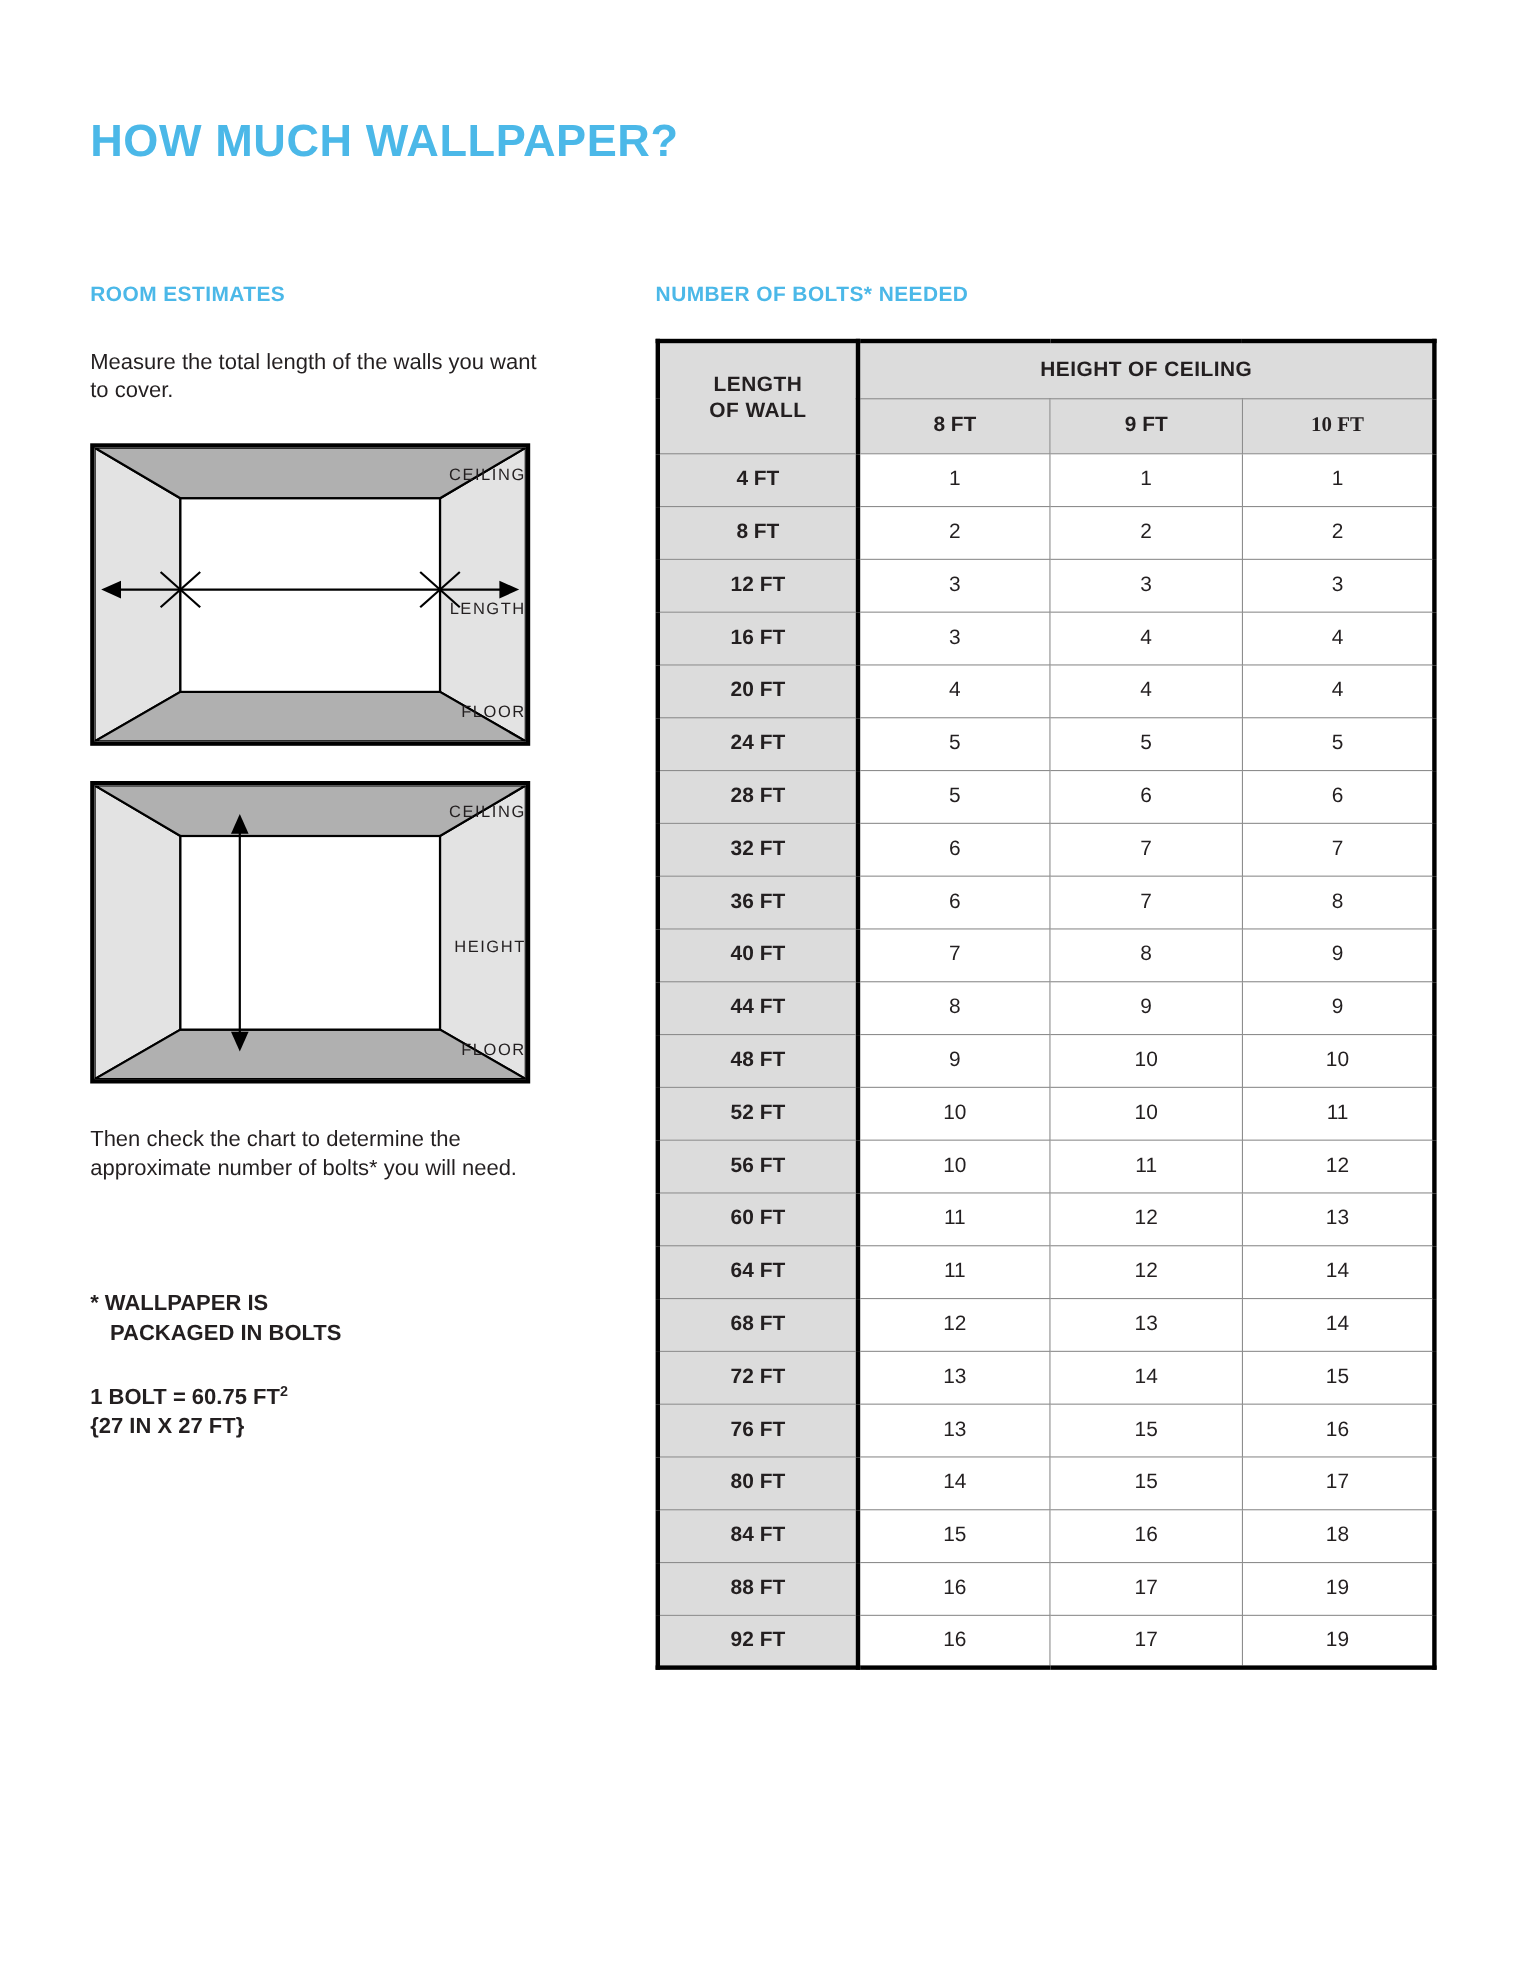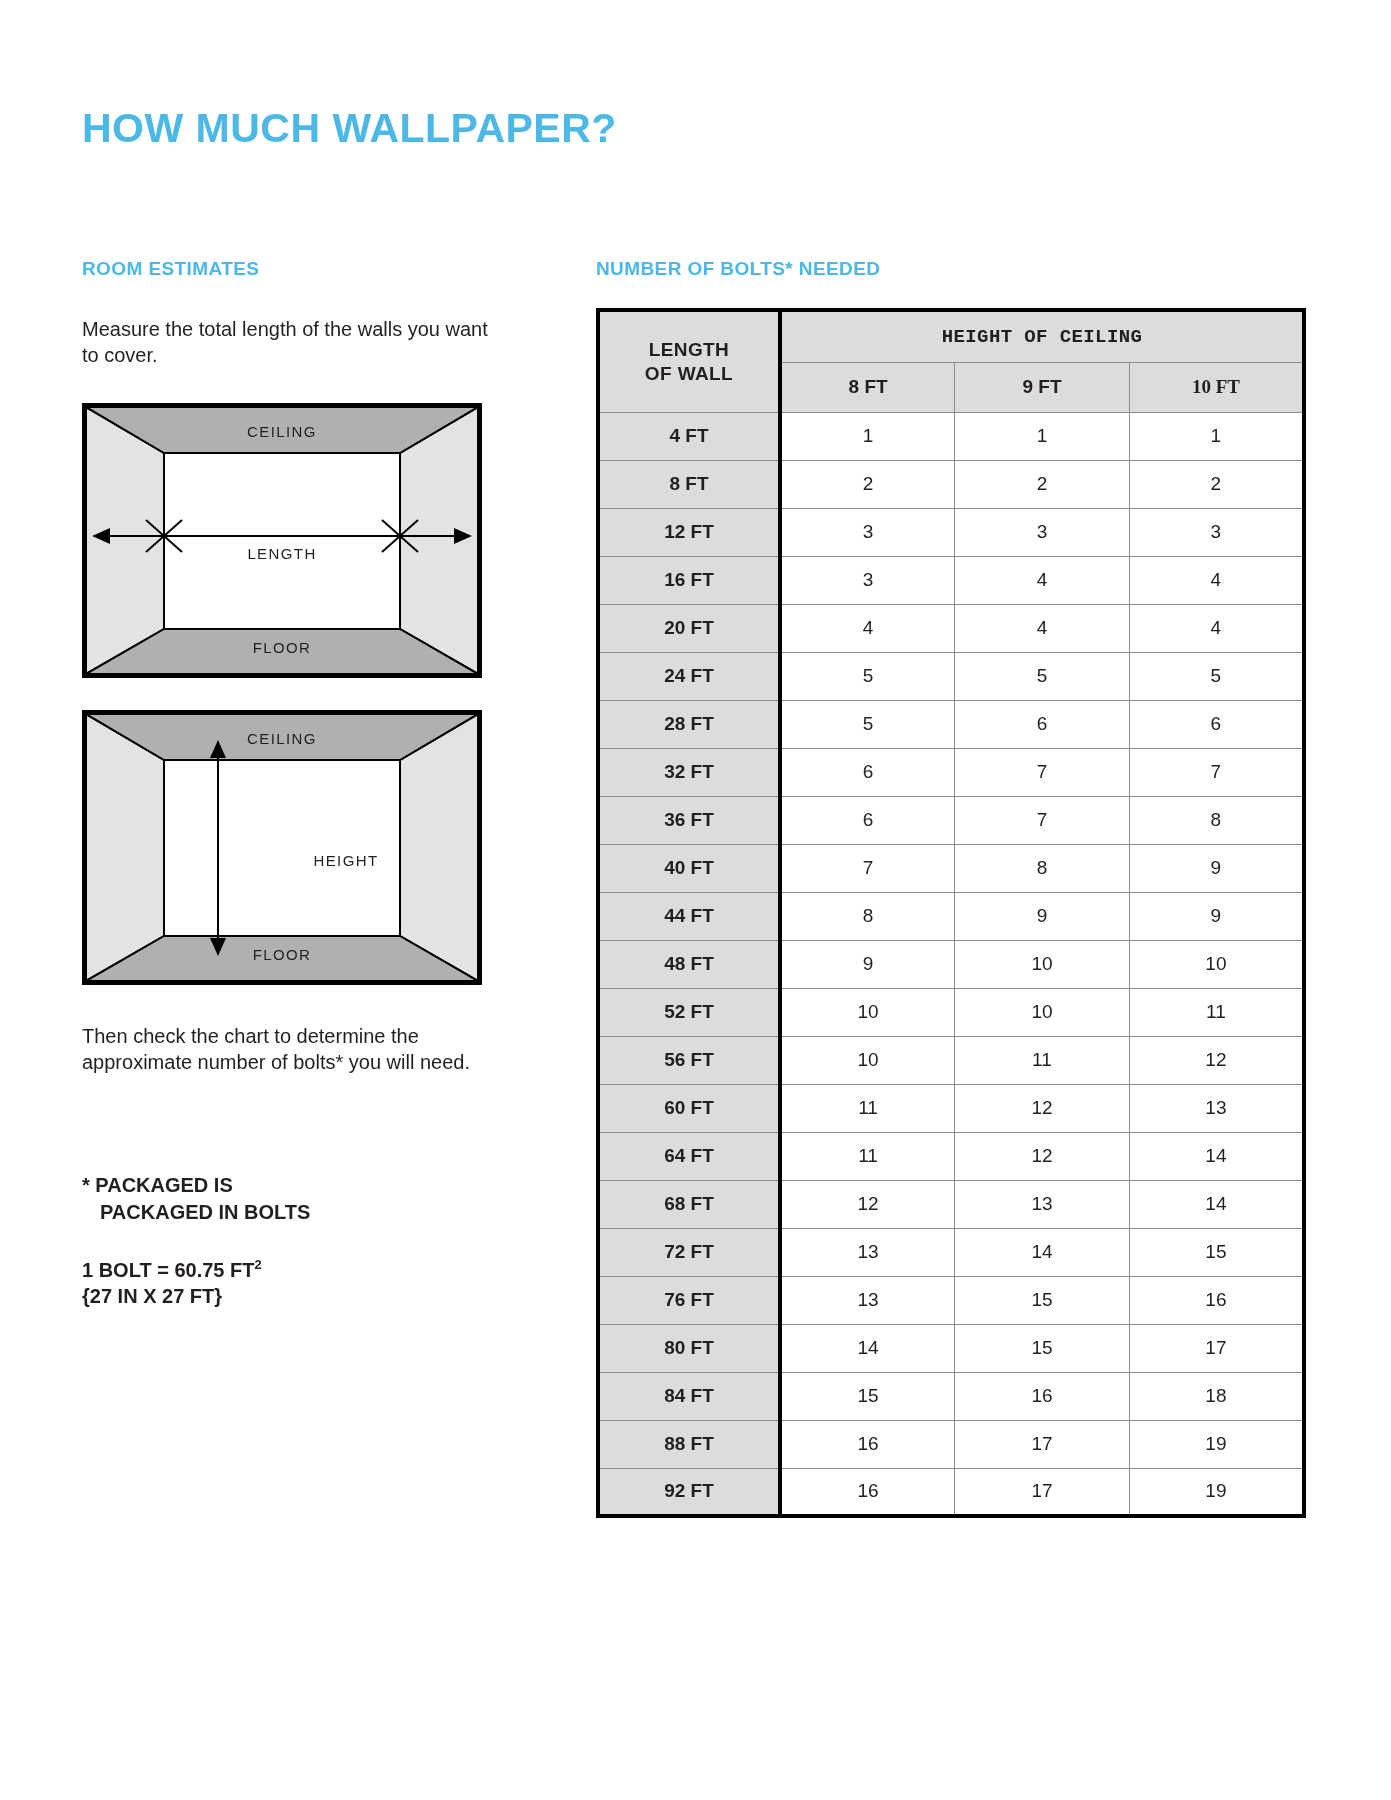--- a/index.html
+++ b/index.html
@@ -59,21 +59,21 @@
     background: #ffffff;
     margin: 34px 0 0 0;
   }
   .diagram svg { display: block; }
 
   .diagram-label {
     position: absolute;
     font-size: 15px;
     letter-spacing: 1.4px;
     color: #231f20;
-    text-align: center;
+    text-align: right;
   }
 
   
   .right-col {
     position: absolute;
     left: 596px;
     top: 258px;
     width: 720px;
   }
   .table-head-title {
@@ -104,21 +104,20 @@
     border-right: 4px solid #000 !important;
   }
   .hdr-ceiling {
     background: #dcdcdc;
     font-weight: bold;
     font-size: 21px;
     letter-spacing: 0.4px;
     height: 52px;
     border-right: 4px solid #000 !important;
     border-top: 4px solid #000 !important;
-    font-family: Liberation Mono, monospace;
   }
   .hdr-len {
     background: #dcdcdc;
     font-weight: bold;
     font-size: 21px;
     letter-spacing: 0.4px;
     line-height: 1.25;
     border-top: 4px solid #000 !important;
   }
   .hdr-sub {
@@ -206,21 +205,21 @@
         <polygon points="132,242 124,224 140,224" fill="#000"></polygon>
       </svg>
       <div class="diagram-label" style="left:0; right:0; top:16px;">CEILING</div>
       <div class="diagram-label" style="left:0; right:0; bottom:18px;">FLOOR</div>
       <div class="diagram-label" style="left:128px; right:0; top:138px;">HEIGHT</div>
     </div>
 
     <p class="para" style="margin-top:38px;">Then check the chart to determine the approximate number of bolts* you will need.</p>
 
     <div class="footnote" style="margin-top:96px;">
-      <div>* PACKAGED IS</div>
+      <div>* WALLPAPER IS</div>
       <div style="padding-left:18px;">PACKAGED IN BOLTS</div>
     </div>
 
     <div class="footnote2">
       <div><span>1 BOLT = 60.75 FT</span><sup>2</sup></div>
       <div>{27 IN X 27 FT}</div>
     </div>
 
   </div>
 

